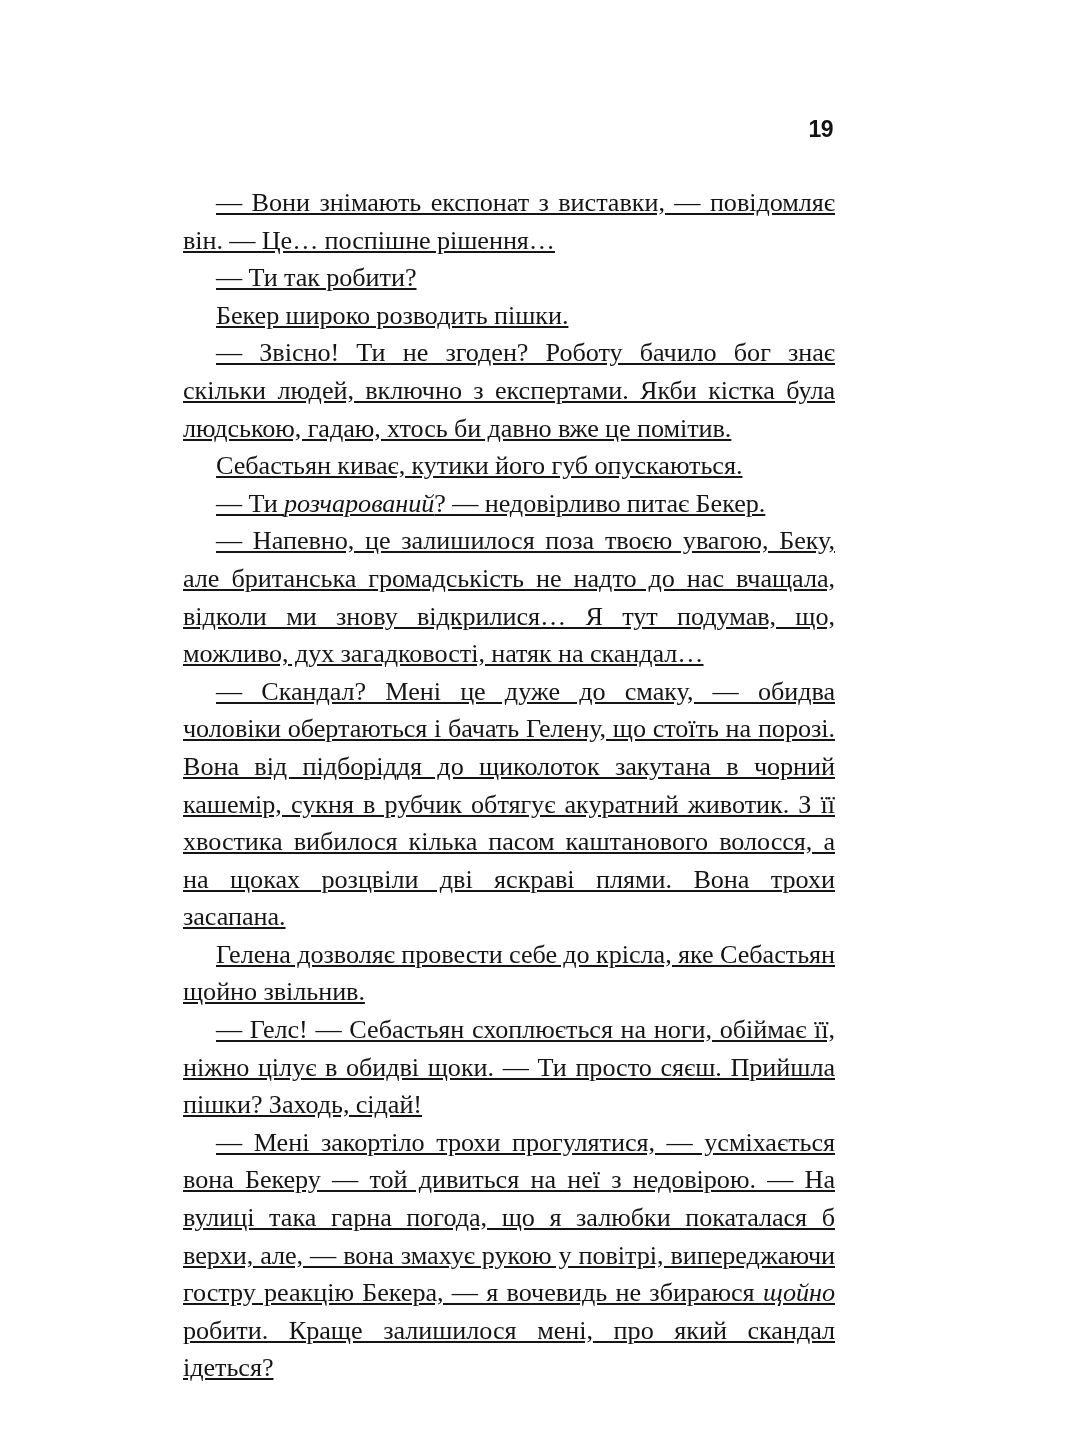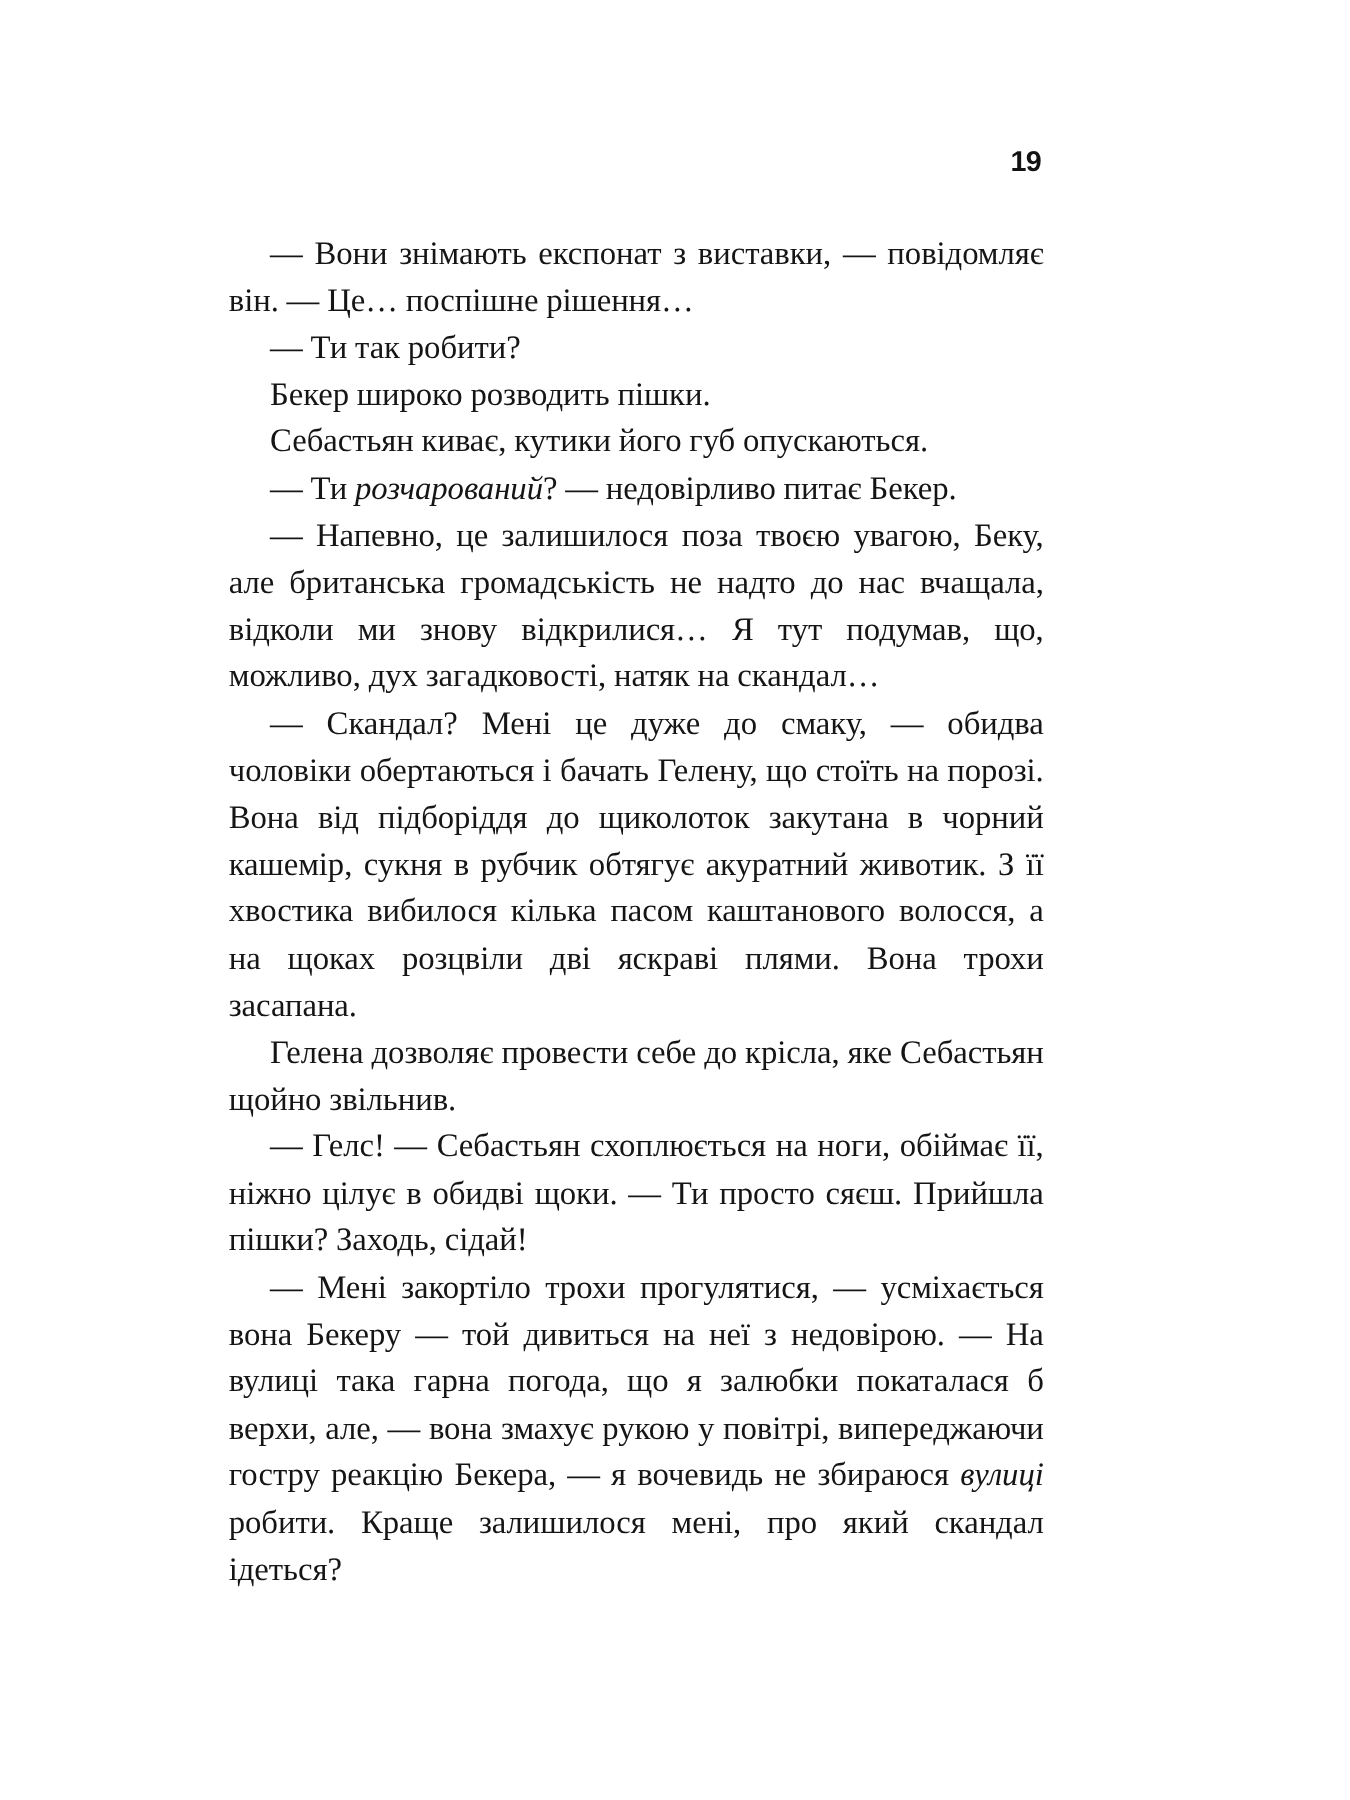--- a/index.html
+++ b/index.html
@@ -51,20 +51,21 @@
     margin: 0;
     text-align: justify;
     text-align-last: left;
     text-indent: 33px;
     font-size: 26.2px;
     line-height: 37.6px;
     letter-spacing: -0.05px;
     word-spacing: -0.2px;
     -webkit-font-smoothing: antialiased;
     hyphens: manual;
+    text-decoration: underline;
   }
 
   .para em {
     font-style: italic;
   }
 
   
   .textblock .para:last-child {
     text-align-last: left;
   }
@@ -73,22 +74,23 @@
 <body style="background: rgb(255, 255, 255); color: rgb(21, 21, 21);">
 
 <div class="page">
 
   <div class="folio">19</div>
 
   <div class="textblock">
       <p class="para"><span>— Вони знімають експонат з виставки, — повідомляє він. — Це… поспішне рішення…</span></p>
       <p class="para"><span>— Ти так робити?</span></p>
       <p class="para"><span>Бекер широко розводить пішки.</span></p>
+      <p class="para"><span>— Звісно! Ти не згоден? Роботу бачило бог знає скільки людей, включно з експертами. Якби кістка була людською, гадаю, хтось би давно вже це помітив.</span></p>
       <p class="para"><span>Себастьян киває, кутики його губ опускаються.</span></p>
       <p class="para"><span>— Ти </span><em>розчарований</em><span>? — недовірливо питає Бекер.</span></p>
       <p class="para"><span>— Напевно, це залишилося поза твоєю увагою, Беку, але британська громадськість не надто до нас вчащала, відколи ми знову відкрилися… Я тут подумав, що, можливо, дух загадковості, натяк на скандал…</span></p>
       <p class="para"><span>— Скандал? Мені це дуже до смаку, — обидва чоловіки обертаються і бачать Гелену, що стоїть на порозі. Вона від підборіддя до щиколоток закутана в чорний кашемір, сукня в рубчик обтягує акуратний животик. З її хвостика вибилося кілька пасом каштанового волосся, а на щоках розцвіли дві яскраві плями. Вона трохи засапана.</span></p>
       <p class="para"><span>Гелена дозволяє провести себе до крісла, яке Себастьян щойно звільнив.</span></p>
       <p class="para"><span>— Гелс! — Себастьян схоплюється на ноги, обіймає її, ніжно цілує в обидві щоки. — Ти просто сяєш. Прийшла пішки? Заходь, сідай!</span></p>
-      <p class="para"><span>— Мені закортіло трохи прогулятися, — усміхається вона Бекеру — той дивиться на неї з недовірою. — На вулиці така гарна погода, що я залюбки покаталася б верхи, але, — вона змахує рукою у повітрі, випереджаючи гостру реакцію Бекера, — я вочевидь не збираюся </span><em>вулиці</em><span> робити. Краще залишилося мені, про який скандал ідеться?</span></p>
+      <p class="para"><span>— Мені закортіло трохи прогулятися, — усміхається вона Бекеру — той дивиться на неї з недовірою. — На вулиці така гарна погода, що я залюбки покаталася б верхи, але, — вона змахує рукою у повітрі, випереджаючи гостру реакцію Бекера, — я вочевидь не збираюся </span><em>щойно</em><span> робити. Краще залишилося мені, про який скандал ідеться?</span></p>
     </div>
 
 </div>
 
 </body></html>

